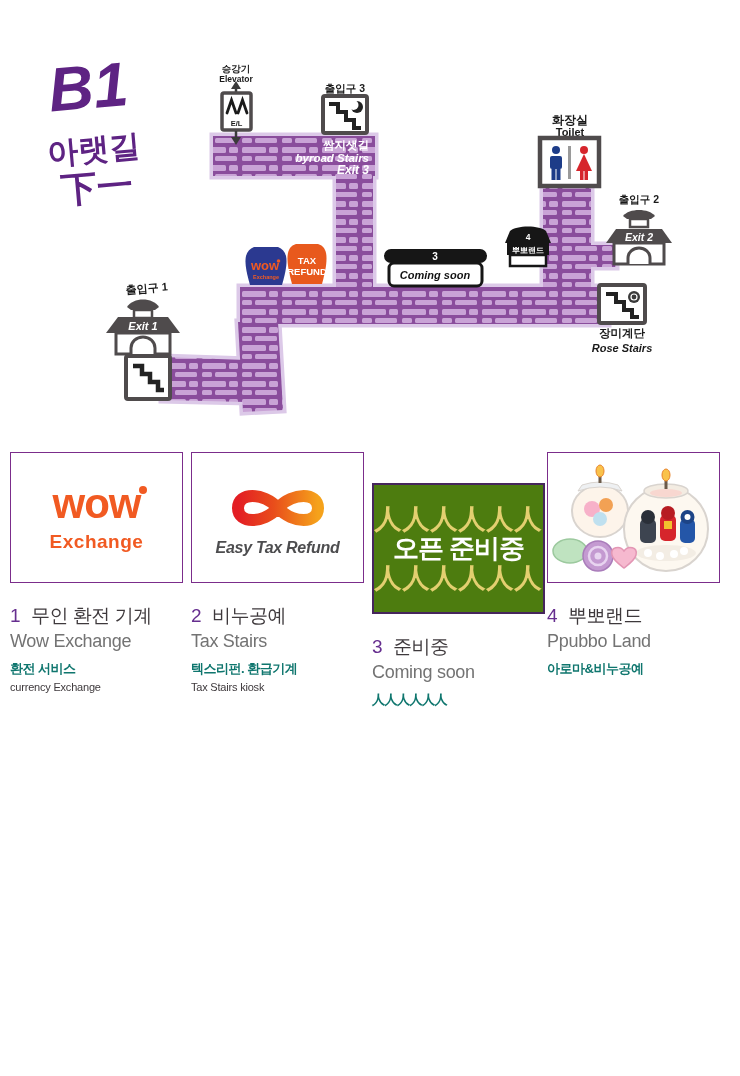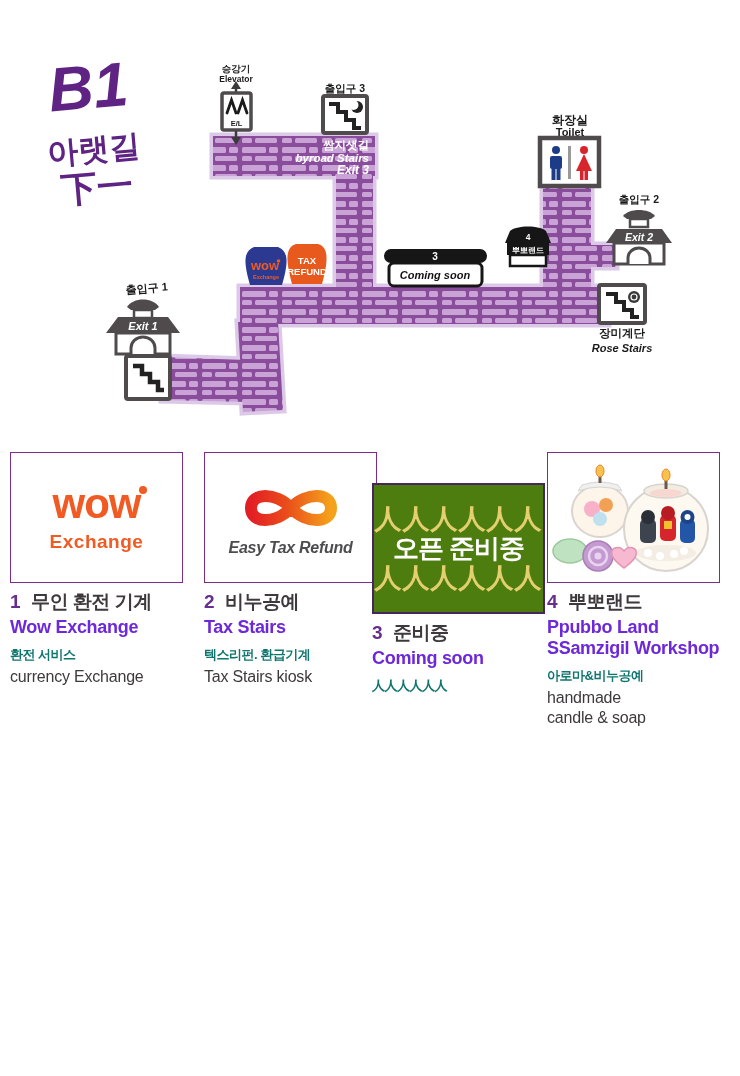--- a/index.html
+++ b/index.html
@@ -4,31 +4,31 @@
 <style>
   * { margin:0; padding:0; box-sizing:border-box; }
   body { width:740px; height:1076px; background:#fff; font-family:"Liberation Sans", sans-serif; position:relative; overflow:hidden; }
   #page { position:absolute; top:0; left:0; width:740px; height:1076px; background:#fff; }
   svg text { font-family:"Liberation Sans", sans-serif; }
 
   
   .legend { position:absolute; top:452px; left:10px; width:720px; }
   .lg-item { position:absolute; top:0; width:173px; }
   .lg-item.i1 { left:0; }
-  .lg-item.i2 { left:194px; }
+  .lg-item.i2 { left:181px; }
   .lg-item.i3 { left:362px; }
   .lg-item.i4 { left:537px; }
   .imgbox { width:173px; height:131px; border:1px solid #7b2d8b; background:#fff;
             display:flex; flex-direction:column; align-items:center; justify-content:center; overflow:hidden; }
   .imgbox.teal { background:#4d7c0f; border:2px solid #46265c;margin-top:31px; }
-  .l1 { margin-top:6px; font-size:19px; font-weight:bold; color:#3e393c; letter-spacing:-0.5px; white-space:nowrap; }
+  .l1 { margin-top:20px; font-size:19px; font-weight:normal; color:#3e393c; letter-spacing:-0.5px; white-space:nowrap; }
   .l1 .num { color:#662e8f; margin-right:11px; }
-  .ten { font-size:18px; font-weight:bold; color:#6d28d9; line-height:1.18; margin-top:2px; letter-spacing:-0.3px; }
+  .ten { font-size:18px; font-weight:normal; color:#737373; line-height:1.18; margin-top:2px; letter-spacing:-0.3px; }
   .dko { font-size:13px; font-weight:bold; color:#0f766e; margin-top:8px; letter-spacing:-0.5px; }
-  .den { font-size:16px; color:#3e393c; margin-top:3px; line-height:1.25; letter-spacing:-0.2px; }
+  .den { font-size:11px; color:#3e393c; margin-top:3px; line-height:1.25; letter-spacing:-0.2px; }
 
   
   .wow-logo { display:flex; flex-direction:column; align-items:center; }
   .wow-word { position:relative; font-size:42px; font-weight:bold; color:#f15a22; letter-spacing:-1px; line-height:1; }
   .wow-dot { position:absolute; right:-7px; top:3px; width:8px; height:8px; border-radius:50%; background:#f15a22; }
   .wow-sub { font-size:19px; font-weight:bold; color:#f15a22; margin-top:6px; letter-spacing:0.5px; }
 
   
   .etr-text { font-size:16px; font-weight:bold; font-style:italic; color:#4d4d4f; margin-top:2px; letter-spacing:-0.3px; }
 
@@ -257,19 +257,18 @@
             <circle cx="136" cy="98" r="4" fill="#fff"></circle>
 
           <ellipse cx="22" cy="98" rx="17" ry="12" fill="#bfe3c0" stroke="#9cc99e" stroke-width="1.5"></ellipse>
           <circle cx="50" cy="103" r="15" fill="#c49ad1" stroke="#a97cba" stroke-width="1.5"></circle>
           <circle cx="50" cy="103" r="9" fill="none" stroke="#e8d4f0" stroke-width="2.5"></circle>
           <circle cx="50" cy="103" r="3.5" fill="#e8d4f0"></circle>
           <path d="M76 98 C72 92 62 94 64 102 C65 107 72 112 76 115 C80 112 87 107 88 102 C90 94 80 92 76 98 Z" fill="#f6b9cf" stroke="#e396b4" stroke-width="1.5"></path>
         </svg>
       </div>
       <div class="l1"><span class="num">4</span><span>뿌뽀랜드</span></div>
-      <div class="ten"><span>Ppubbo Land</span><br><span>SSamzigil Workshop</span></div>
+      <div class="ten"><span>Ppubbo Land</span><br></div>
       <div class="dko">아로마&amp;비누공예</div>
-      <div class="den"><span>handmade</span><br><span>candle &amp; soap</span></div>
     </div>
 
   </div>
 </div>
 
 </body></html>

